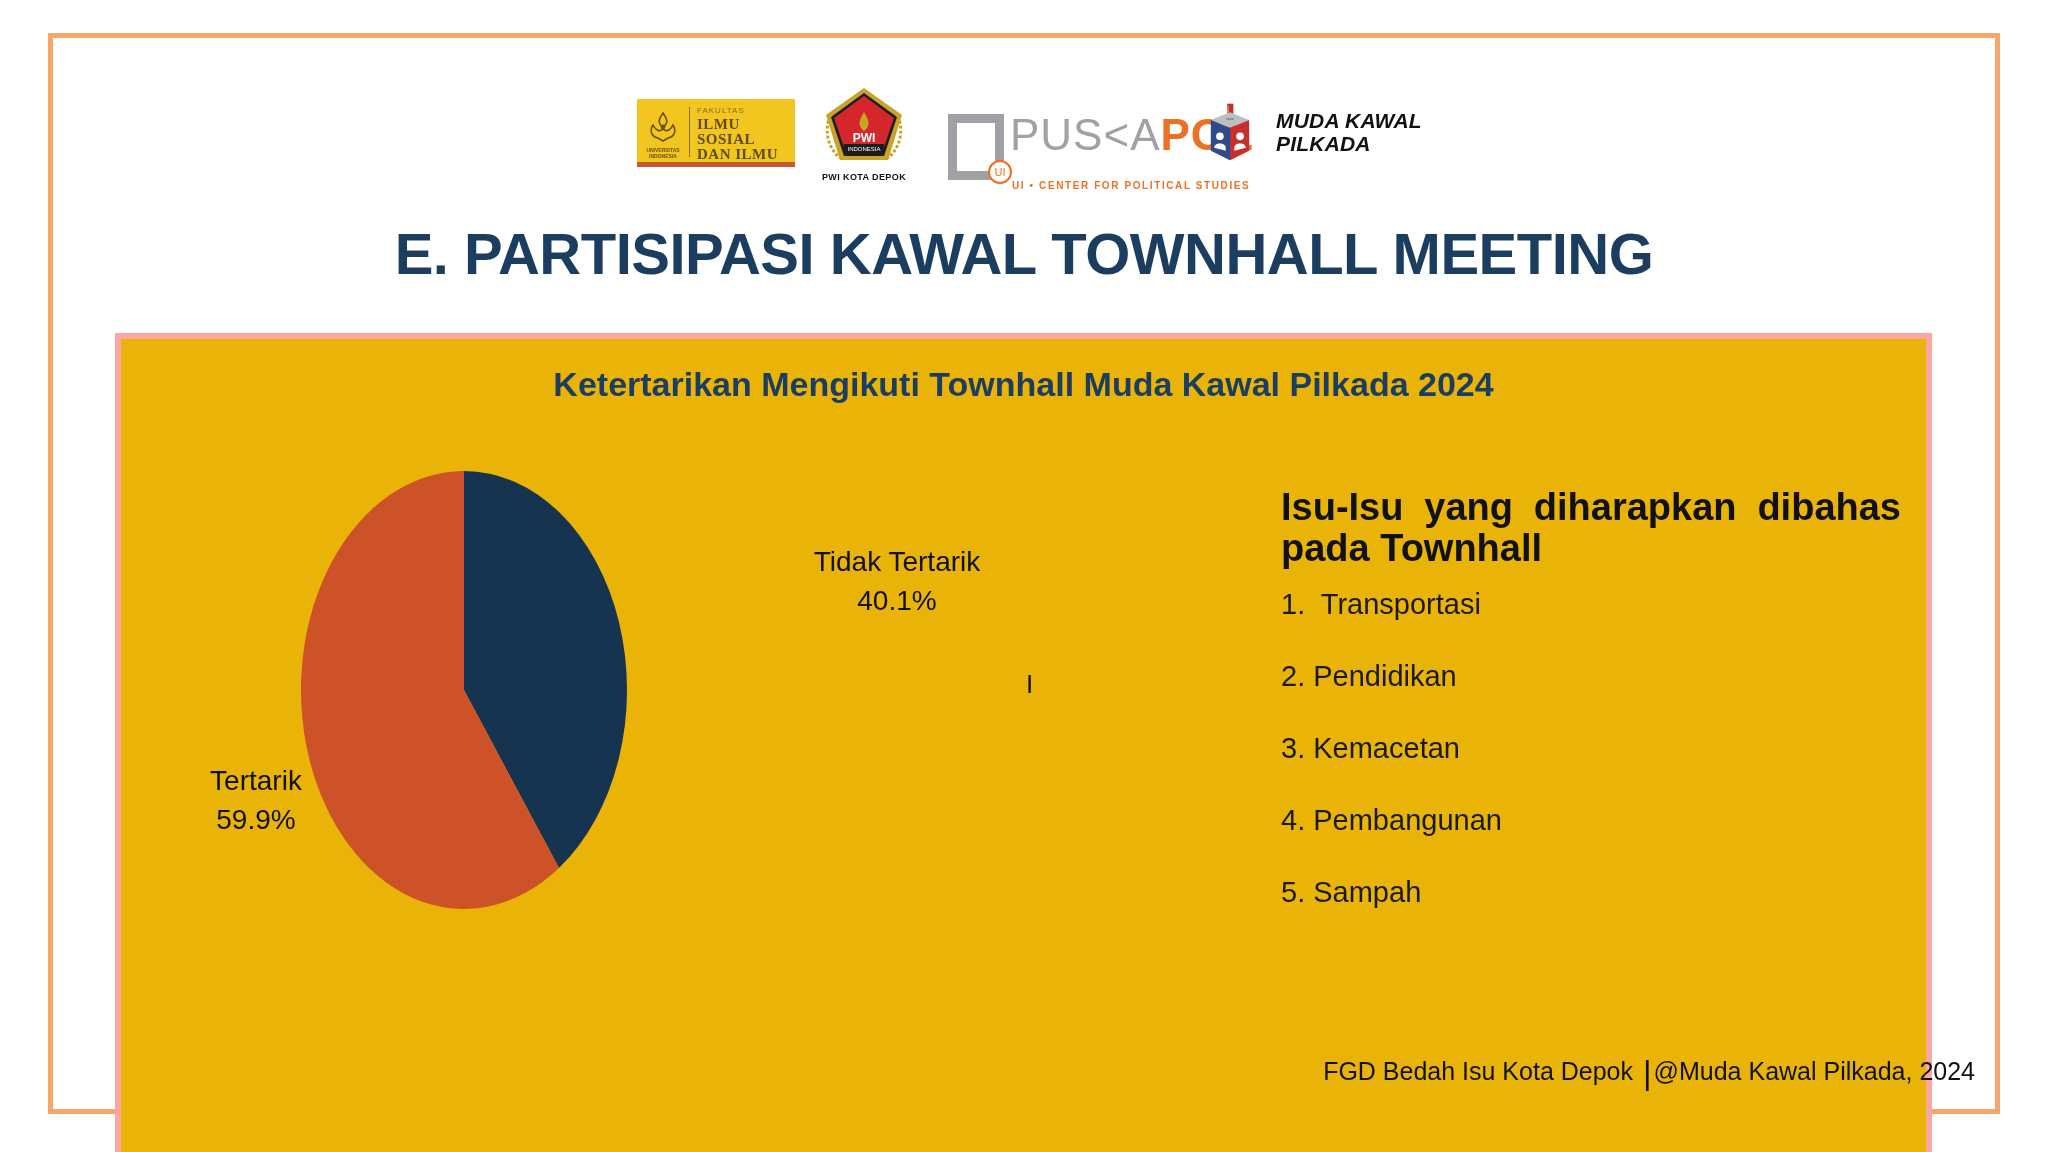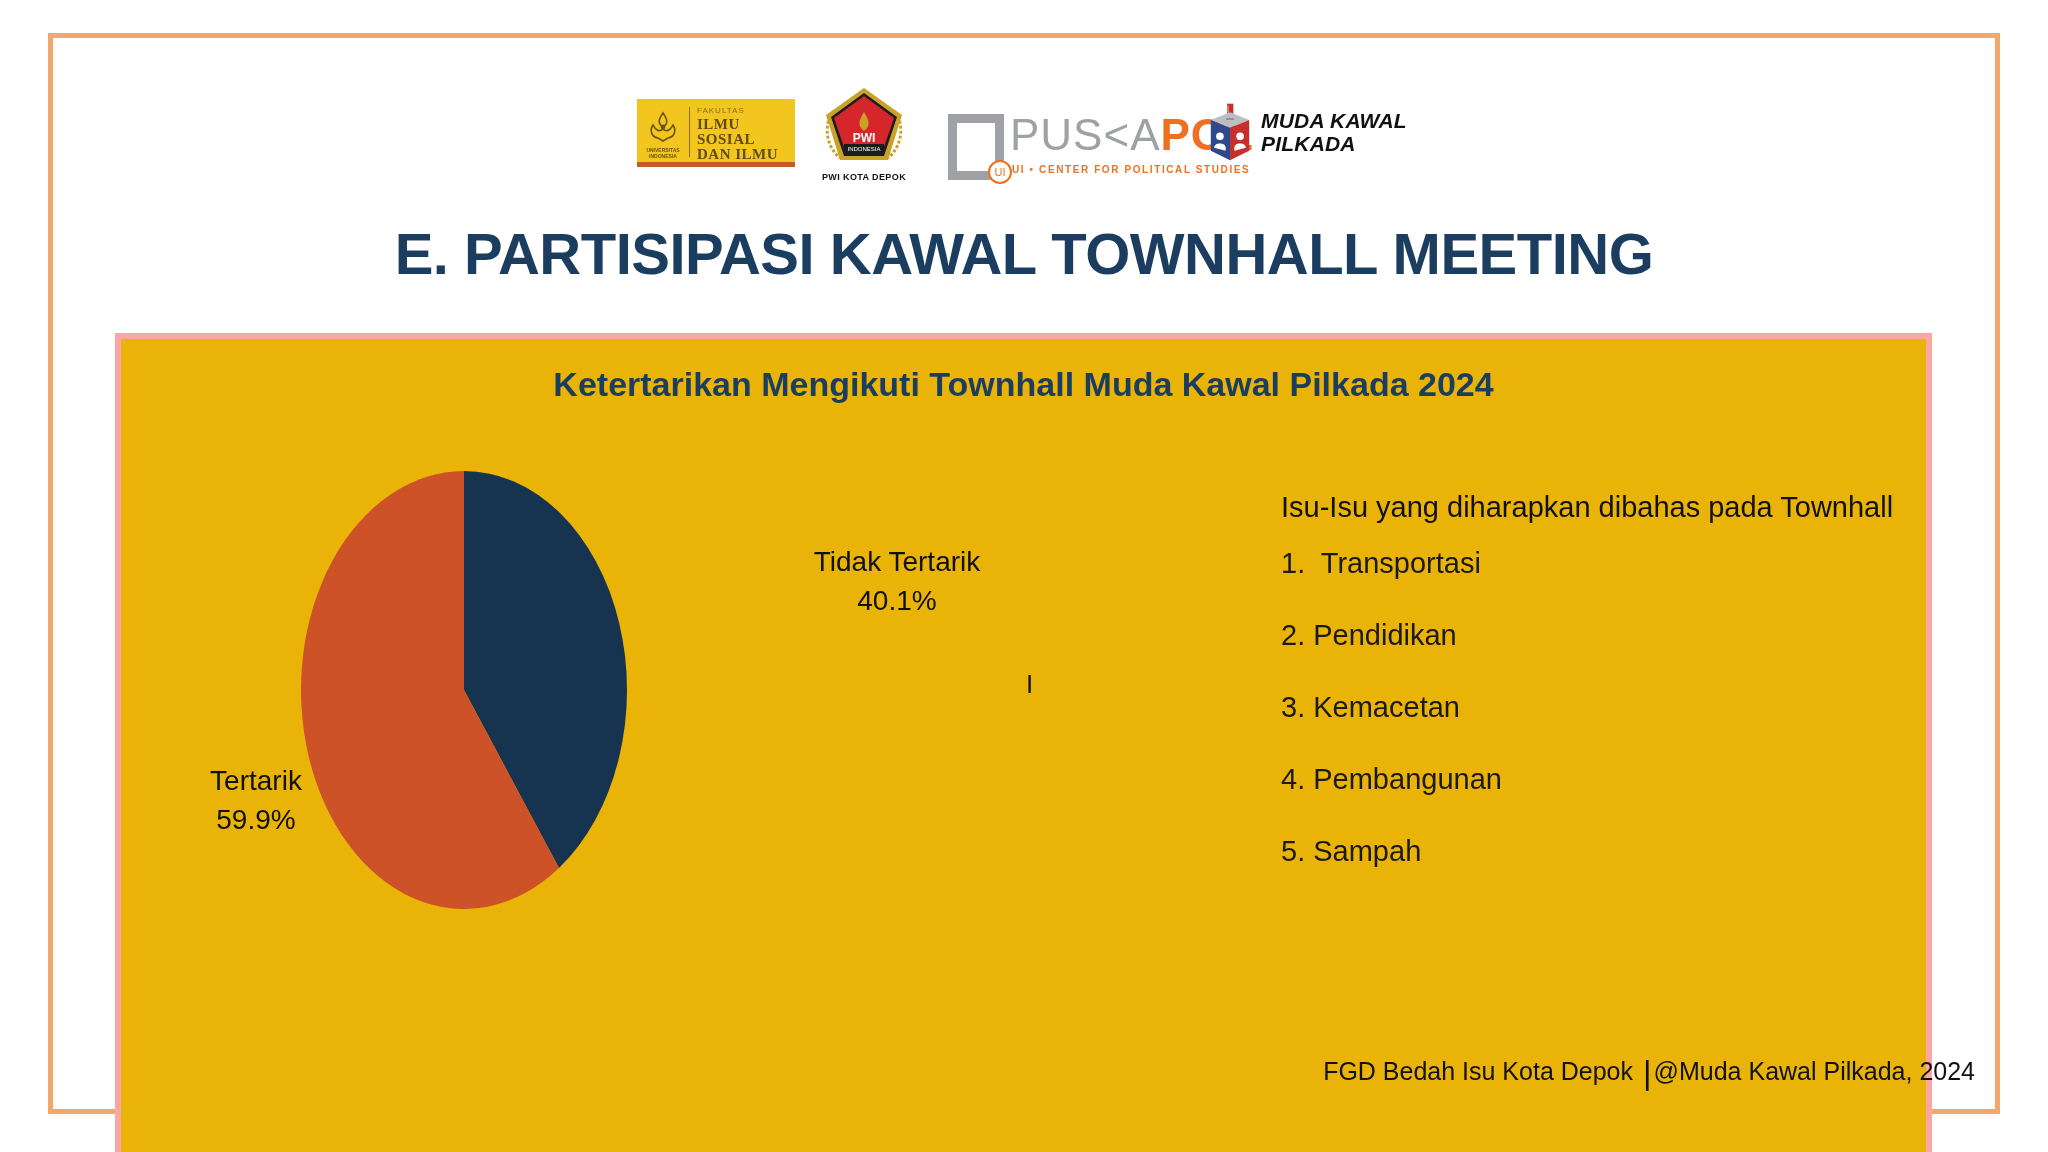--- a/index.html
+++ b/index.html
@@ -28,25 +28,25 @@
   #pwi-logo .caption { font-size:9px; font-weight:bold; color:#111; letter-spacing:0.4px; margin-top:2px; }
 
   #puskapol-logo { left:948px; top:108px; width:240px; }
   .pk-square { position:absolute; left:0; top:6px; width:56px; height:66px; border:9px solid #9FA1A4; }
   .pk-emblem { position:absolute; left:40px; top:52px; width:24px; height:24px; border:2px solid #EE7023;
                border-radius:50%; background:#fff; display:flex; align-items:center; justify-content:center;
                font-size:11px; color:#EE7023;text-align:center; }
   .pk-word { position:absolute; left:62px; top:2px; font-size:44px; letter-spacing:1px; color:#9FA1A4;
              font-weight:400; white-space:nowrap; }
   .pk-word .pol { color:#EE7023; font-weight:bold; }
-  .pk-tag { position:absolute; left:64px; top:56px; font-size:10px; font-weight:bold; color:#EE7023;
+  .pk-tag { position:absolute; left:64px; top:72px; font-size:10px; font-weight:bold; color:#EE7023;
             letter-spacing:1.6px; white-space:nowrap; }
 
   #mkp-logo { left:1206px; top:100px; display:flex; align-items:center; }
-  #mkp-text { margin-left:7px; font-style:italic; font-weight:bold; font-size:21px; line-height:23px;
+  #mkp-text { margin-left:22px; font-style:italic; font-weight:bold; font-size:21px; line-height:23px;
               color:#111; letter-spacing:0.2px; white-space:nowrap; }
 
   
   #slide-title { left:0; top:220px; width:2048px; text-align:center;
                  font-size:58px; font-weight:bold; color:#1B3D5F; letter-spacing:-0.5px; }
 
   
   #chart-box { left:115px; top:333px; width:1817px; height:891px;
                border:6px solid #fca5a5; background:#eab308; }
   #chart-title { position:absolute; left:0; top:26px; width:100%; text-align:center;
@@ -55,21 +55,21 @@
   #pie-chart { position:absolute; left:180px; top:132px; width:326px; height:438px; }
 
   .pie-label { position:absolute; text-align:center; color:#111; font-size:28px; line-height:39px; }
   #label-tidak { left:636px; top:203px; width:280px; }
   #label-tertarik { left:20px; top:402px; width:230px;margin-top:20px; }
 
   #stray-i { position:absolute; left:905px; top:330px; font-size:26px; color:#111; }
 
   
   #issues-panel { position:absolute; left:1160px; top:148px; width:620px; }
-  #issues-heading { font-size:29px; font-weight:normal; color:#111; line-height:41px;
+  #issues-heading { font-size:38px; font-weight:bold; color:#111; line-height:41px;
                     text-align:justify; }
   #issues-list { margin-top:20px; }
   .issue-item { font-size:29px; color:#1a1a1a; line-height:30px; margin-bottom:42px;
                 white-space:pre-wrap; }
 
   
   #footer { right:73px; top:1054px; font-size:25px; color:#111; white-space:nowrap; }
   #footer .sep { font-size:33px; font-weight:400; margin:0 2px 0 10px; vertical-align:-4px; }
 </style>
 </head>

